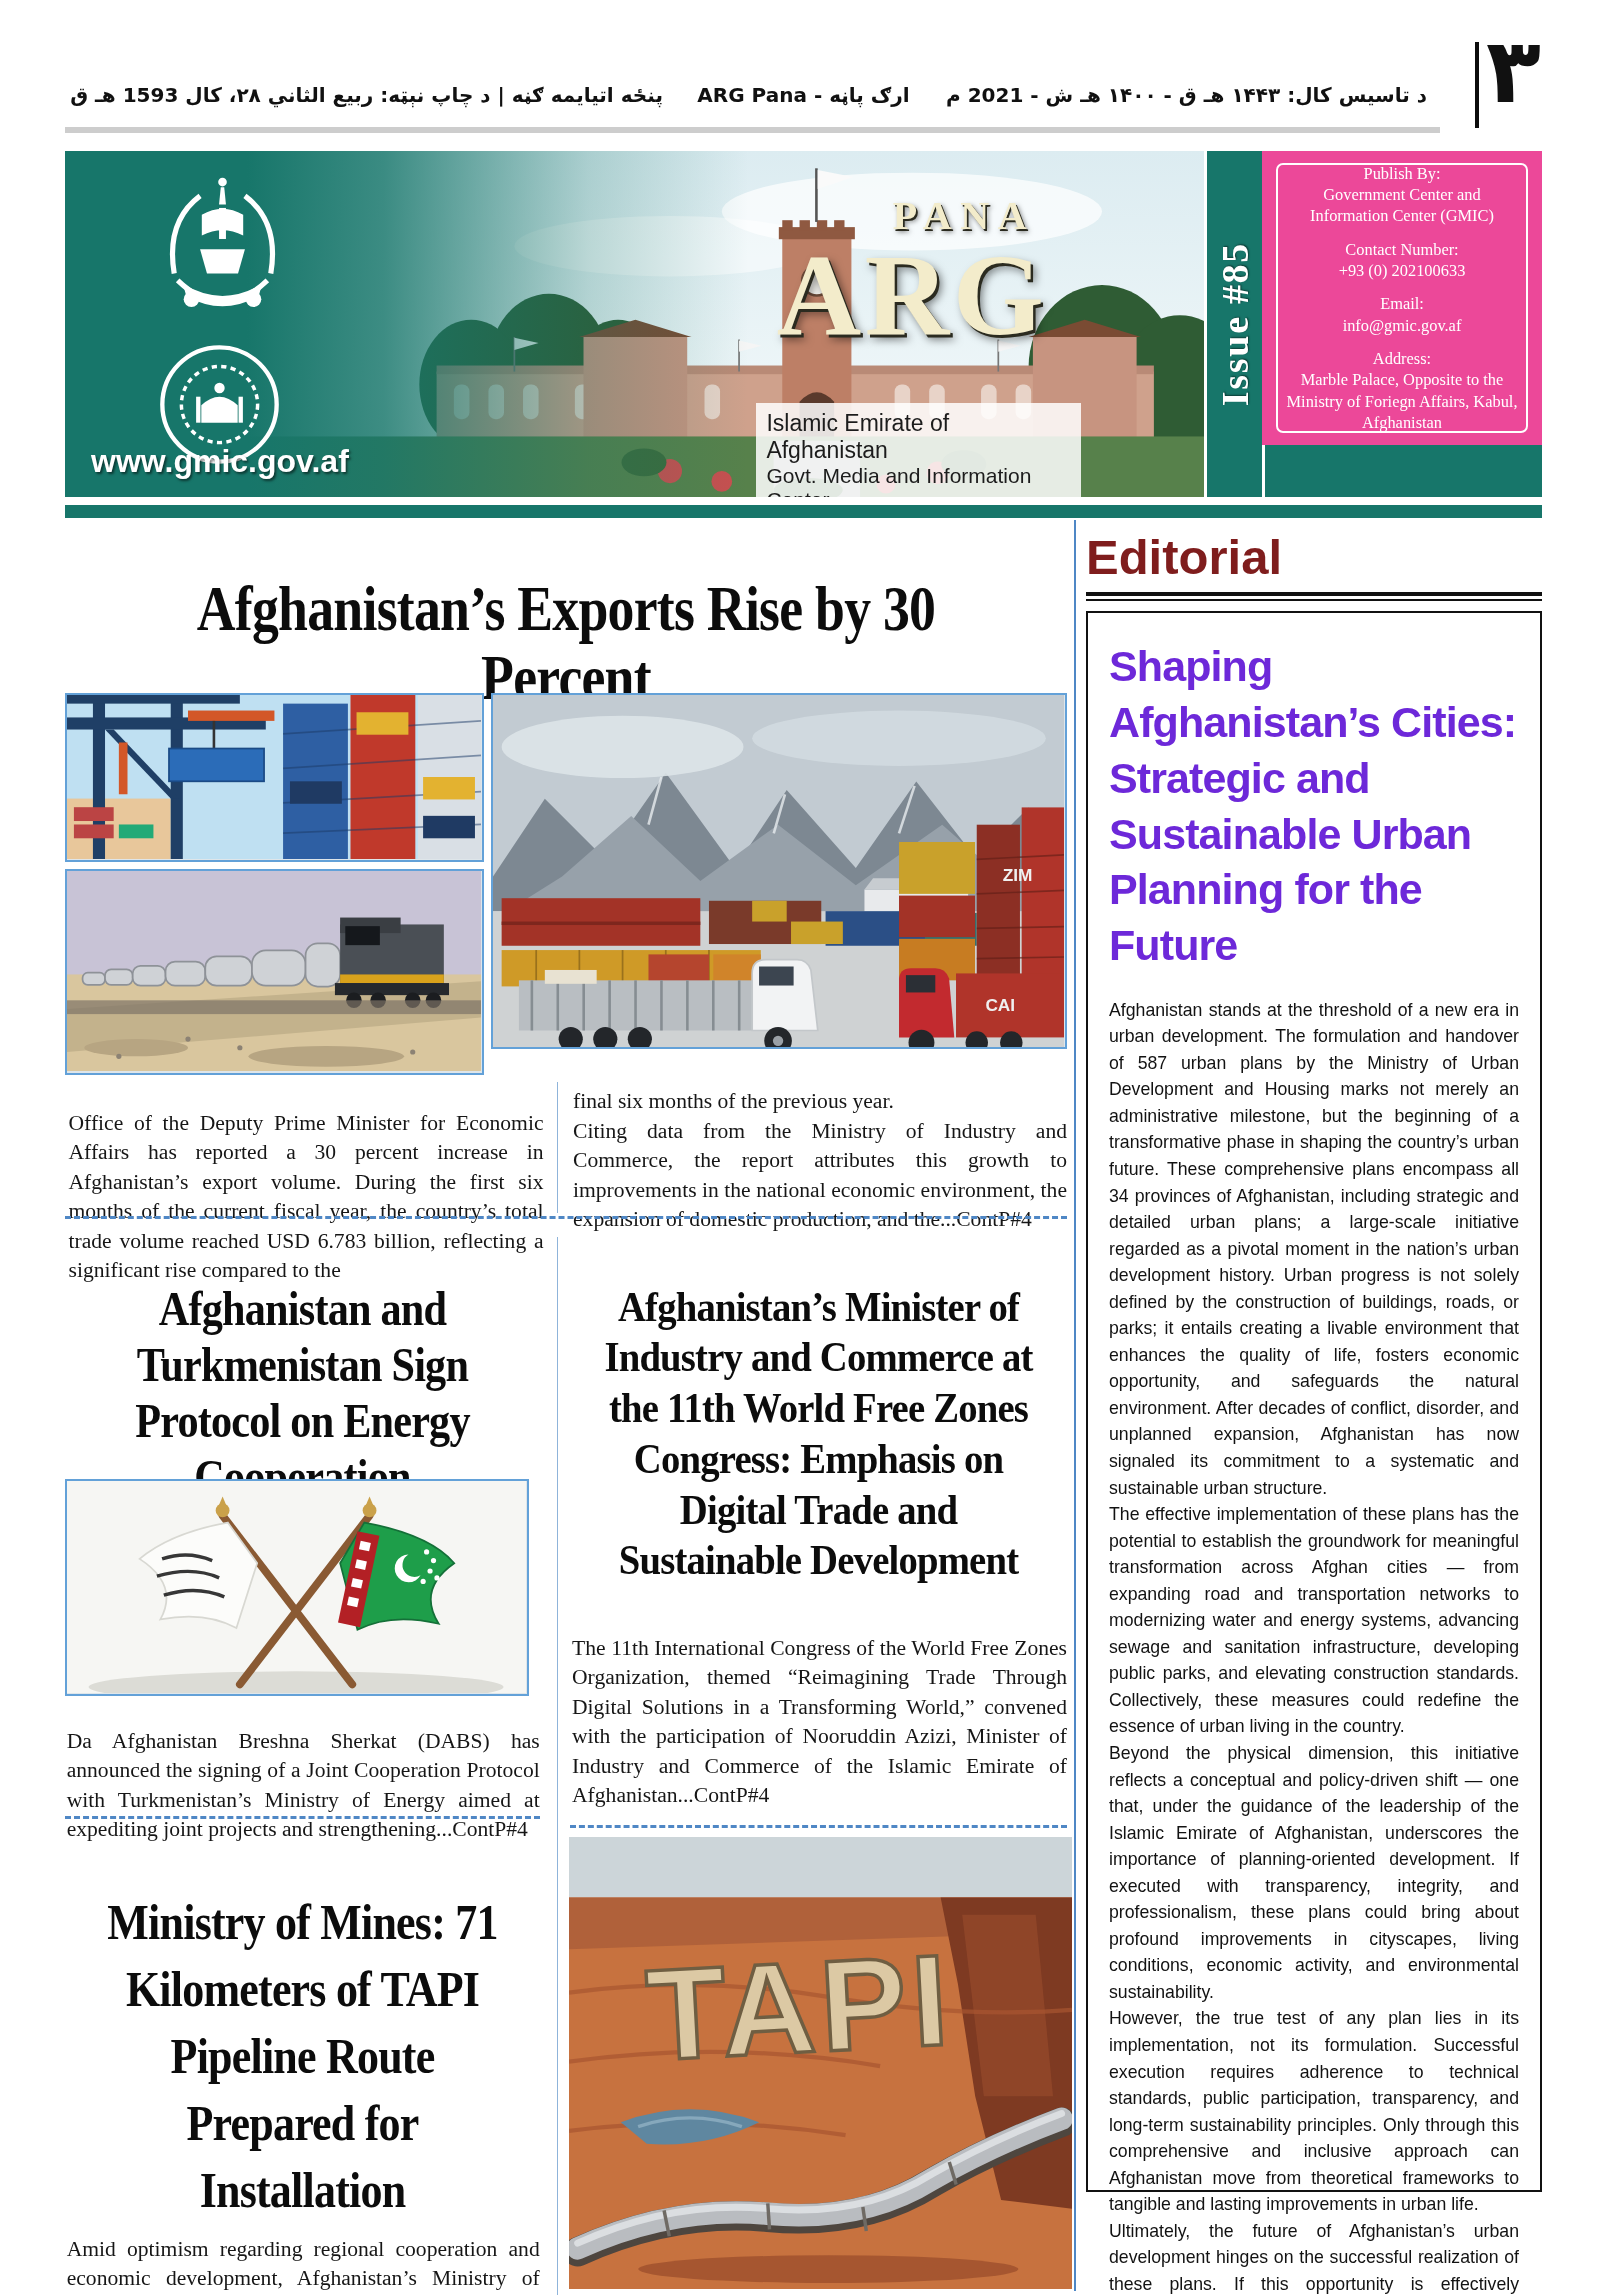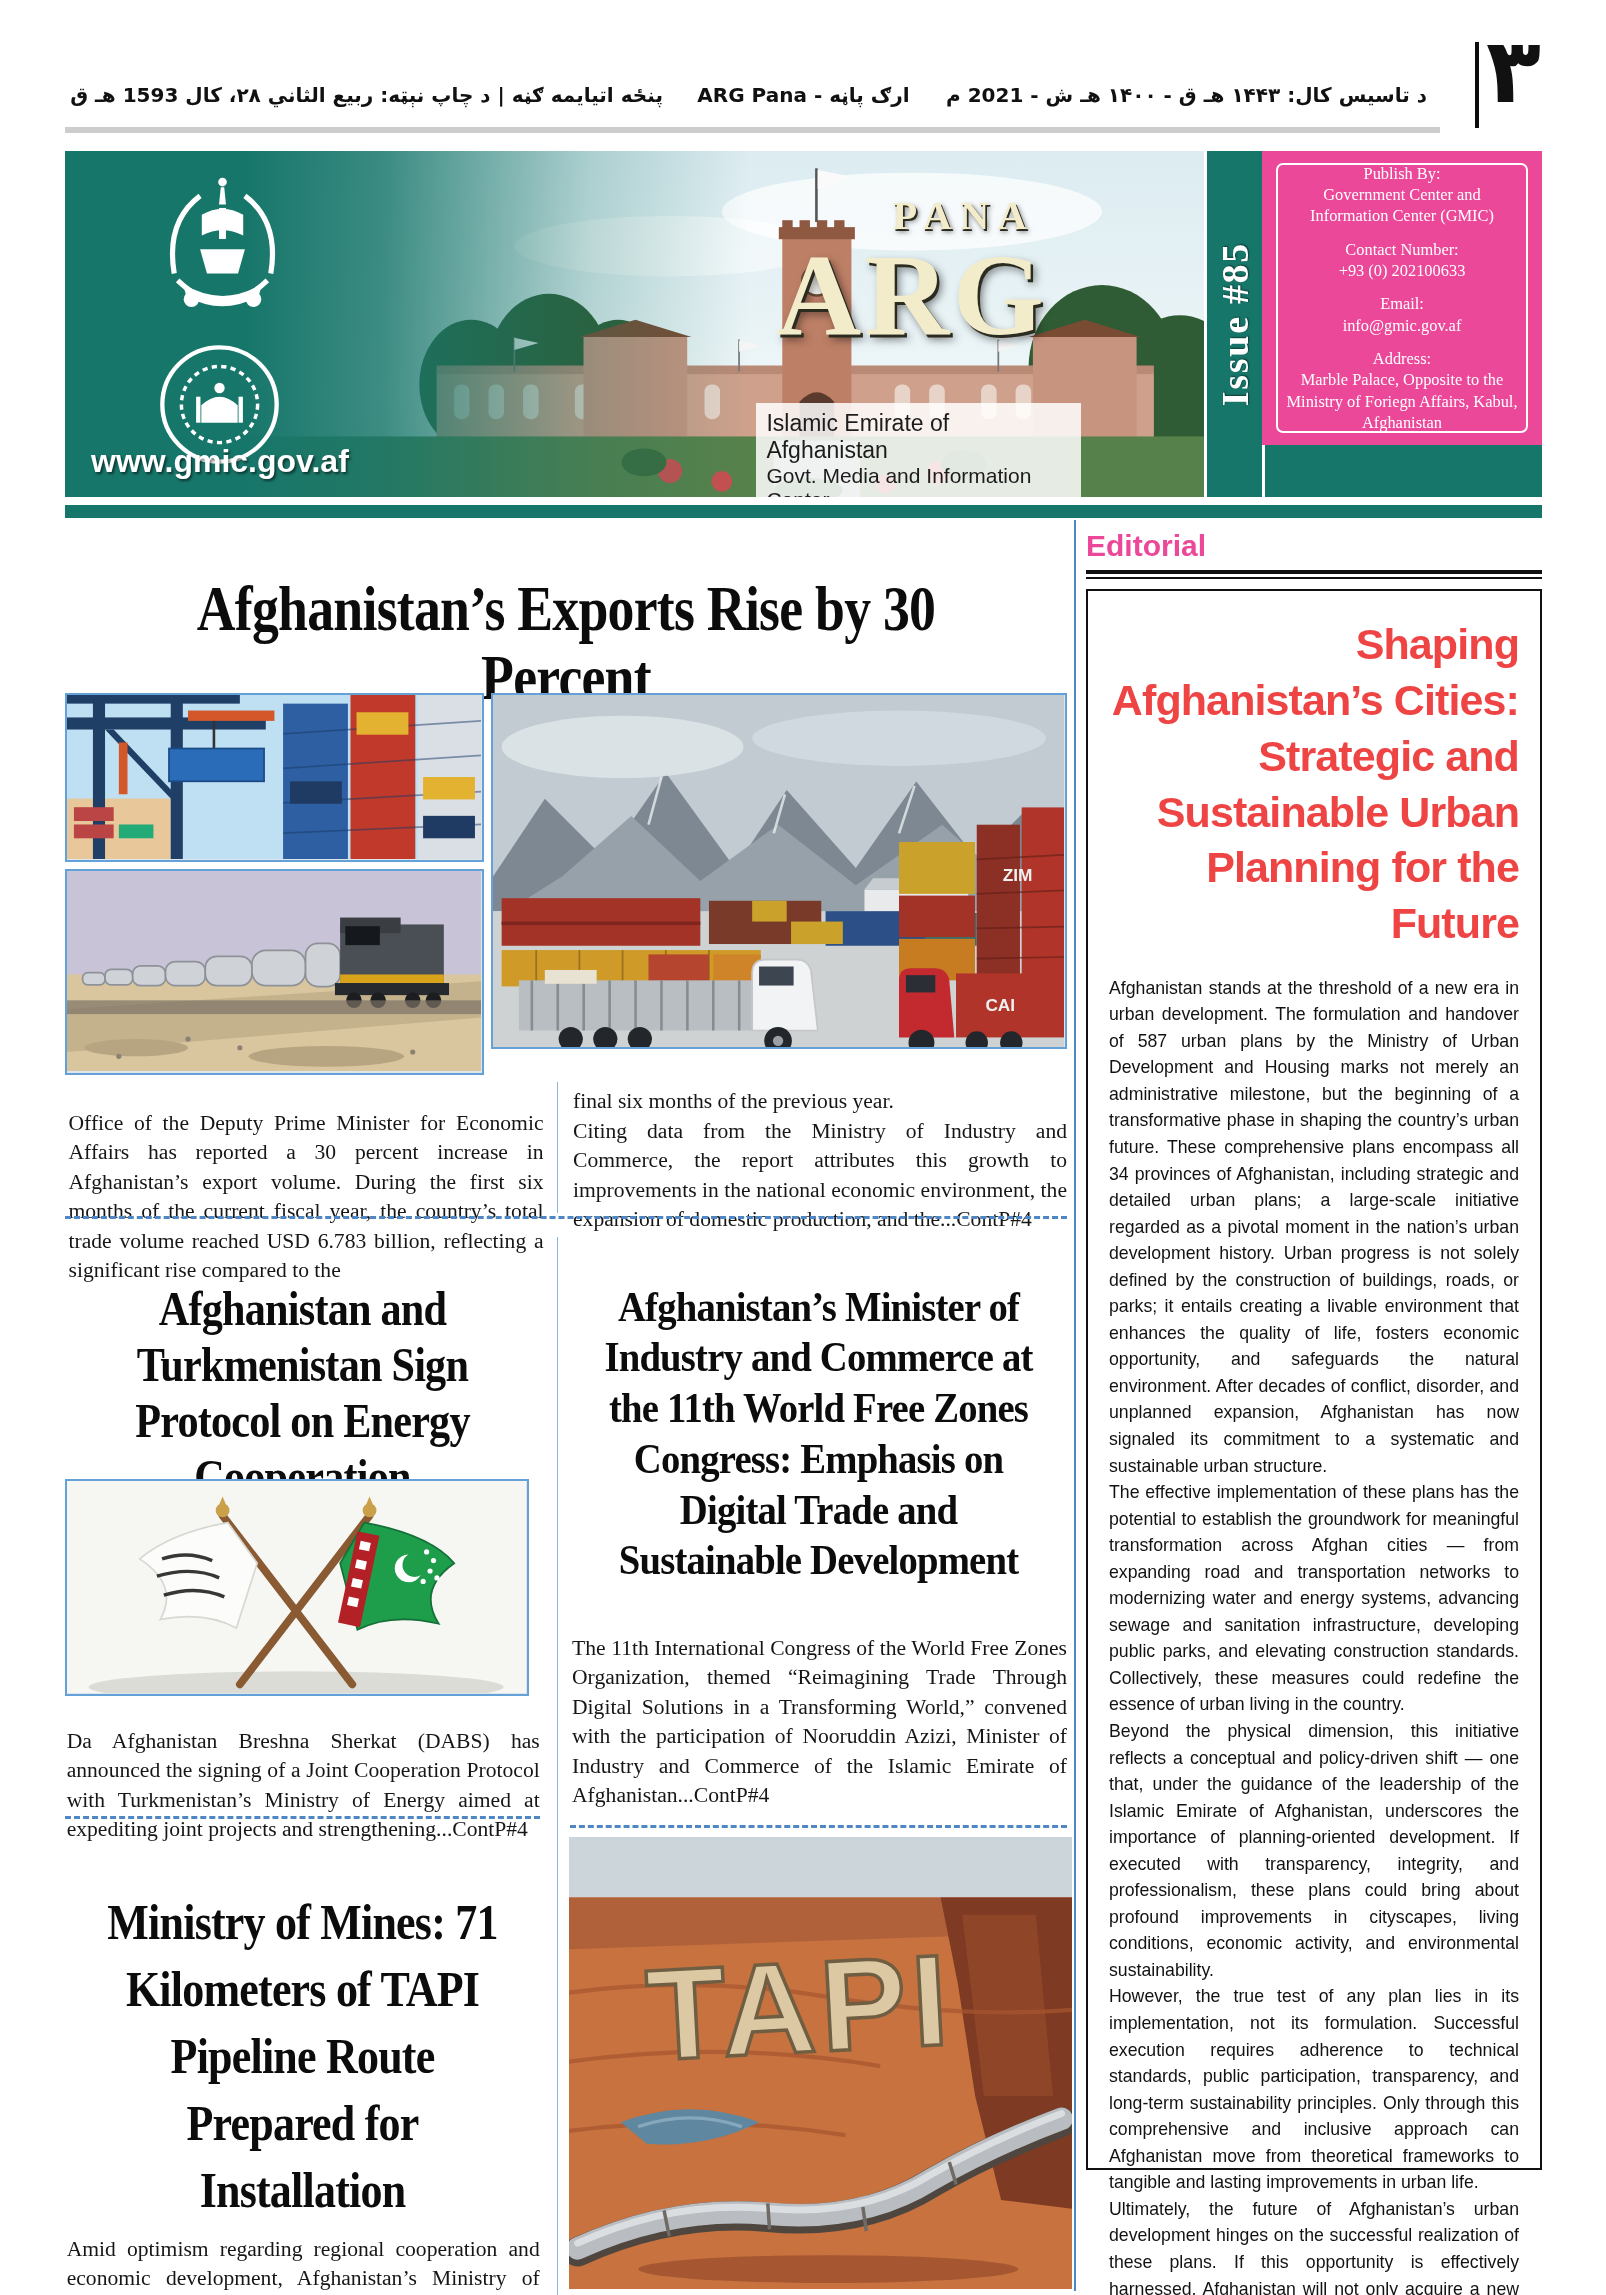--- a/index.html
+++ b/index.html
@@ -70,25 +70,25 @@
   
   .photo{position:absolute;border:2.6px solid #63a1d8;box-sizing:border-box;overflow:hidden;background:#dfe6ea;}
   .ph-crane{left:0;top:166px;width:419px;height:169px;}
   .ph-train{left:0;top:342px;width:419px;height:206px;}
   .ph-yard{left:426px;top:166px;width:576px;height:356px;}
   .ph-flags{left:0;top:952px;width:464px;height:217px;}
   .ph-tapi{left:504px;top:1310px;width:503px;height:452px;border:none;}
 
   
   .editorial{position:absolute;left:1086px;top:529px;width:456px;font-family:"Liberation Sans",sans-serif;}
-  .ed-label{font-size:30px;font-weight:bold;color:#ec4899;letter-spacing:0;}
+  .ed-label{font-size:49px;font-weight:bold;color:#7f1d1d;letter-spacing:0;}
   .ed-rule1{margin-top:7px;height:4.3px;background:#111;}
   .ed-rule2{margin-top:2.6px;height:1.7px;background:#111;}
   .ed-box{margin-top:10.4px;border:2.6px solid #111;padding:17.3px 21px 15.6px 21px;height:1581px;box-sizing:border-box;}
-  .ed-head{font-size:43px;font-weight:bold;line-height:1.3;text-align:right;color:#ef4444;margin:8.6px 0 22.5px 0;letter-spacing:-0.9px;}
+  .ed-head{font-size:43px;font-weight:bold;line-height:1.3;text-align:left;color:#6d28d9;margin:8.6px 0 22.5px 0;letter-spacing:-0.9px;}
   .ed-box p{font-size:17.7px;line-height:1.5;text-align:justify;color:#121212;margin:0;}
 </style>
 </head>
 <body>
 
 <div class="page">
 
   <div class="hdr">
     <span class="hdr-left">پنځه اتيايمه ګڼه | د چاپ نېټه: ربيع الثاني ۲۸، کال 1593 هـ ق</span>
     <span class="hdr-center">ارګ پاڼه - ARG Pana</span>

